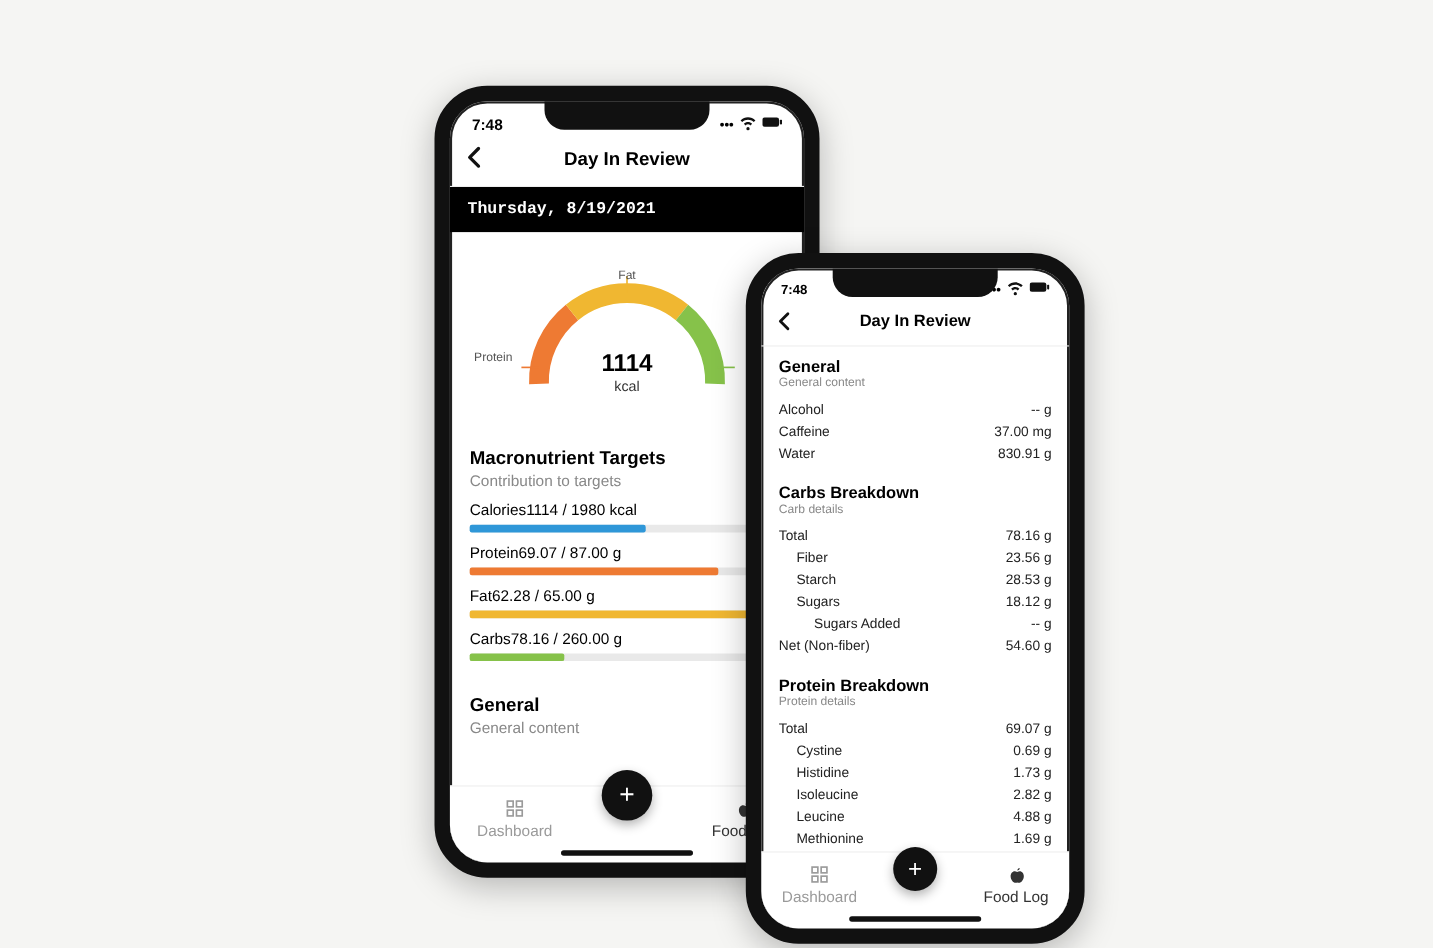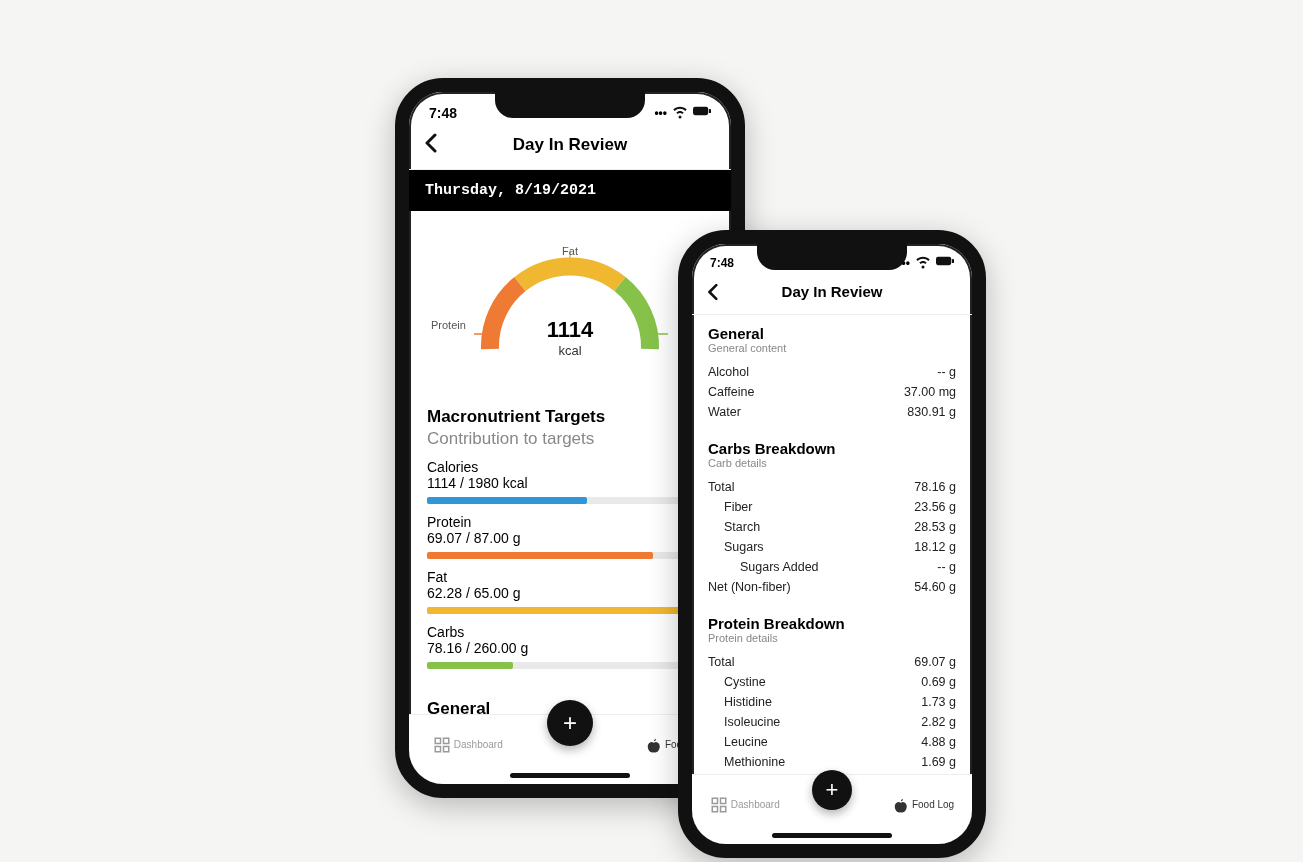--- a/index.html
+++ b/index.html
@@ -85,40 +85,40 @@
   .gauge-center .unit { font-size:13px; color:#333;}
   .gauge-label { position:absolute; font-size:11px; color:#555;}
   .gauge-label.protein { left:22px; top:80px; text-align:right;}
   .gauge-label.fat { left:50%; transform:translateX(-50%); top:6px;}
   .gauge-label.carbs { right:8px; top:80px;}
 
   .section {
     padding: 8px 18px;
   }
   .section-title { font-size:17px; font-weight:600; }
-  .section-sub { font-size:17px; color:#888; margin-top:2px; margin-bottom:10px;}
+  .section-sub { font-size:14px; color:#888; margin-top:2px; margin-bottom:10px;}
 
   .target-row {
     display:flex; justify-content:flex-start;
-    font-size:14px; margin-top:10px;flex-direction:column;
+    font-size:14px; margin-top:10px;
   }
   .bar {
     height:7px; background:#e9e9e9; border-radius:2px; margin-top:6px; position:relative;
   }
   .bar .fill { position:absolute; left:0; top:0; bottom:0; border-radius:2px; }
 
   .tabbar {
     position:absolute; left:0; right:0; bottom:0;
     height:70px; background:#fff; border-top:1px solid #eee;
     display:flex; align-items:center; justify-content:space-around;
     padding-bottom:10px;
   }
   .tab-item {
-    display:flex; flex-direction:row; align-items:center;
-    color:#9a9a9a; font-size:10px; gap:3px;
+    display:flex; flex-direction:column; align-items:center;
+    color:#9a9a9a; font-size:14px; gap:3px;
     cursor:pointer;
   }
   .tab-item.active { color:#333; }
   .fab {
     position:absolute; left:50%; transform:translateX(-50%);
     bottom:38px;
     width:46px; height:46px; border-radius:50%;
     background:#111; color:#fff; display:flex; align-items:center; justify-content:center;
     font-size:24px; cursor:pointer; z-index:40;
     box-shadow:0 4px 10px rgba(0,0,0,.3);

